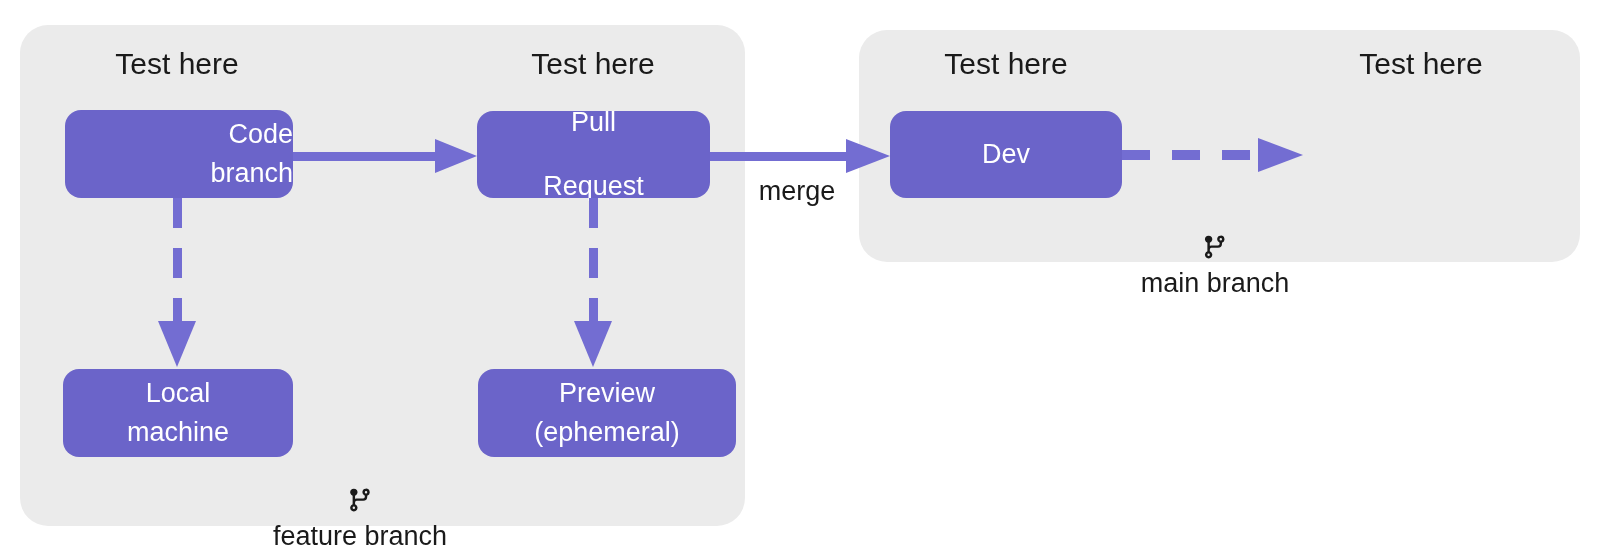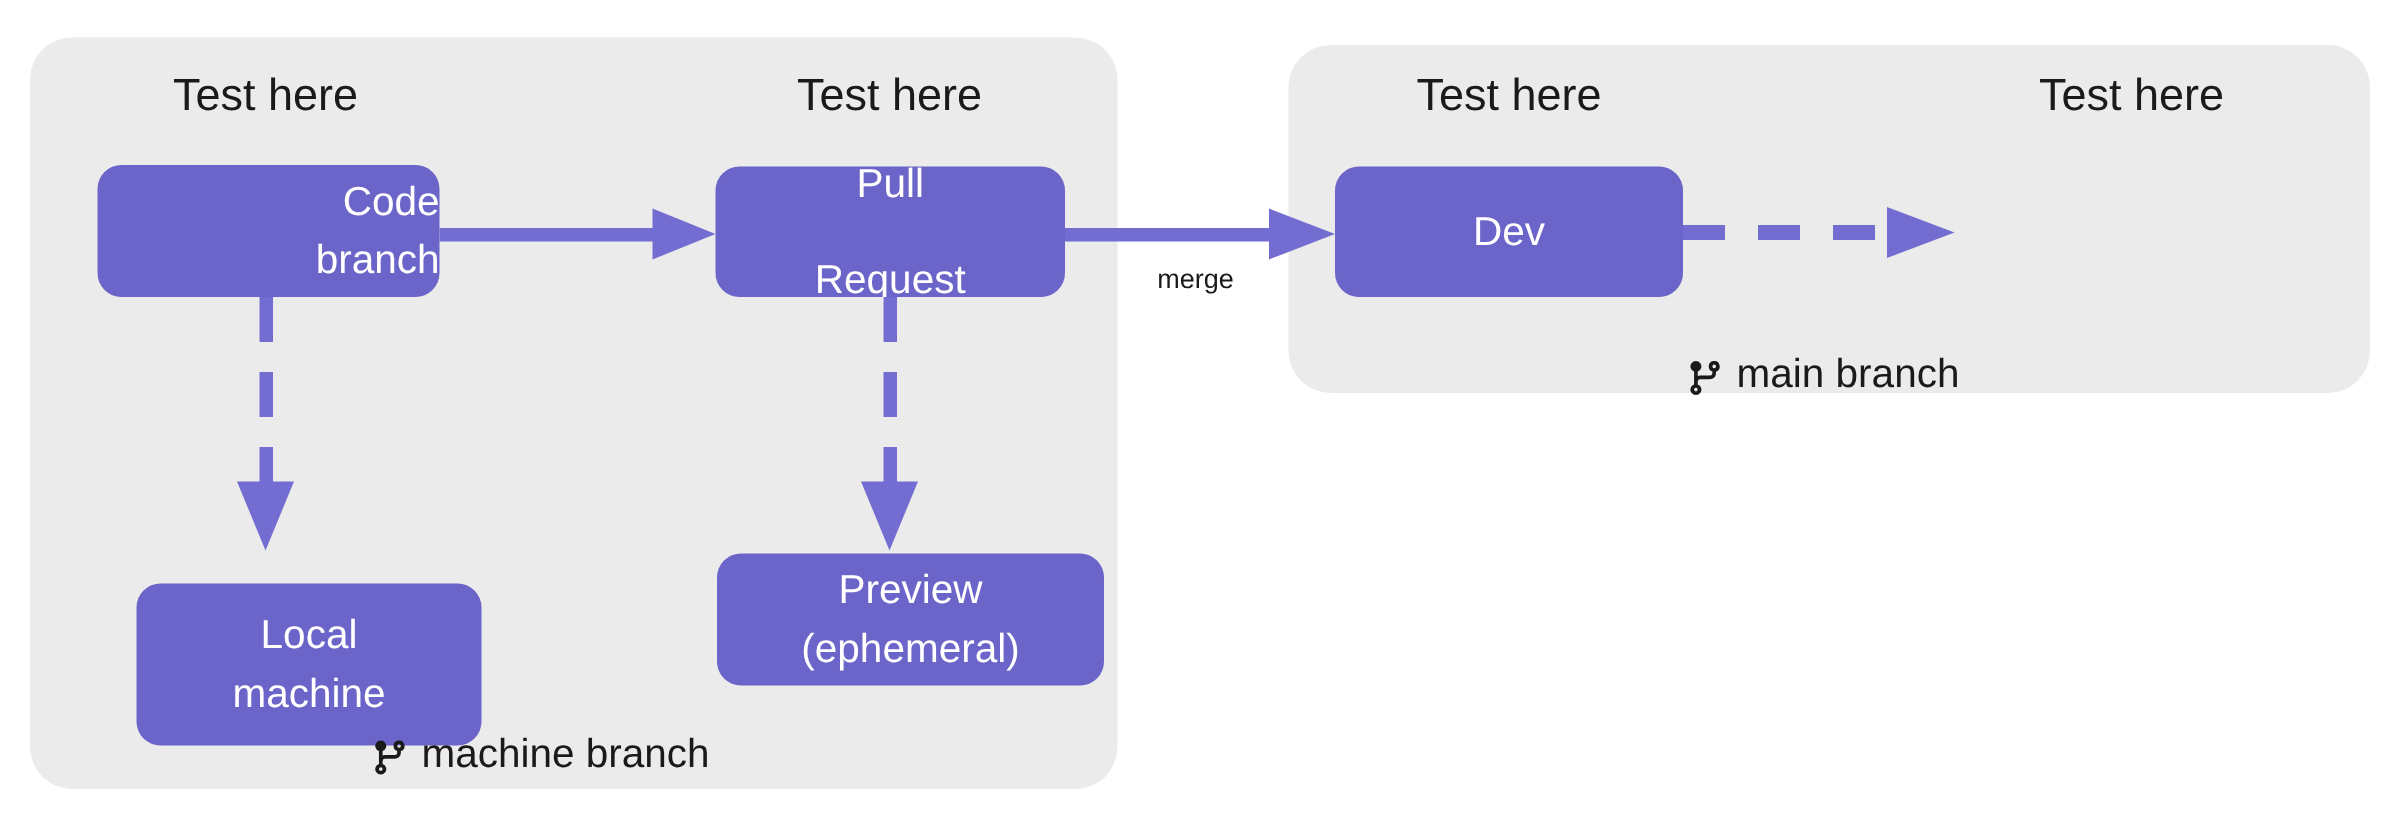--- a/index.html
+++ b/index.html
@@ -26,21 +26,21 @@
     font-size:30px;color:var(--label-text);white-space:nowrap;
   }
   .node{
     position:absolute;background:var(--node-fill);border-radius:16px;
     color:var(--node-text);display:flex;flex-direction:column;
     align-items:center;justify-content:center;
     font-size:27px;line-height:39px;text-align:center;white-space:nowrap;
   }
   .node-code{left:65px;top:110px;width:228px;height:88px;align-items:flex-end;}
   .node-pr{left:477px;top:111px;width:233px;height:87px;gap:25px;}
-  .node-local{left:63px;top:389px;width:230px;height:108px;margin-left:28px;}
+  .node-local{left:63px;top:369px;width:230px;height:88px;}
   .node-preview{left:478px;top:369px;width:258px;height:88px;align-items:center;}
   .node-dev{left:890px;top:111px;width:232px;height:87px;}
   .node-prod{left:1307px;top:110px;width:228px;height:87px;}
   .shaft-h{position:absolute;height:9px;background:var(--arrow);}
   .shaft-h-dashed{
     position:absolute;height:10px;
     background:repeating-linear-gradient(90deg,var(--arrow) 0 28px,transparent 28px 50px);
   }
   .shaft-v-dashed{
     position:absolute;width:9px;
@@ -51,26 +51,26 @@
     border-top:17px solid transparent;border-bottom:17px solid transparent;
     border-left:42px solid var(--arrow);
   }
   .head-down{
     position:absolute;width:0;height:0;
     border-left:19px solid transparent;border-right:19px solid transparent;
     border-top:46px solid var(--arrow);
   }
   .edge-label{
     position:absolute;transform:translateX(-50%);
-    font-size:18px;color:var(--label-text);white-space:nowrap;
+    font-size:27px;color:var(--label-text);white-space:nowrap;
   }
   .branch-label{
     position:absolute;transform:translateX(-50%);
-    display:flex;align-items:flex-end;gap:8px;
-    font-size:27px;color:var(--label-text);white-space:nowrap;
+    display:flex;align-items:center;gap:8px;
+    font-size:27px;color:var(--label-text);white-space:nowrap;flex-direction:column;
   }
   .branch-label svg{width:26px;height:26px;fill:var(--label-text);display:block;}
 </style>
 </head>
 <body>
 
 <div class="canvas">
 
   <div class="group group-feature"></div>
   <div class="group group-main"></div>
@@ -113,21 +113,21 @@
   <div class="shaft-v-dashed" style="left:589px;top:198px;height:126px;"></div>
   <div class="head-down" style="left:574px;top:321px;"></div>
 
   <div class="shaft-h-dashed" style="left:1122px;top:150px;width:136px;"></div>
   <div class="head-right" style="left:1258px;top:138px;border-left-width:45px;"></div>
 
   <div class="branch-label" style="left:360px;top:487px;">
     <svg viewBox="0 0 16 16" aria-hidden="true">
       <path d="M9.5 3.25a2.25 2.25 0 1 1 3 2.122V6A2.5 2.5 0 0 1 10 8.5H6a1 1 0 0 0-1 1v1.128a2.251 2.251 0 1 1-1.5 0V5.372a2.25 2.25 0 1 1 1.5 0v1.836A2.493 2.493 0 0 1 6 7h4a1 1 0 0 0 1-1v-.628a2.25 2.25 0 0 1-1.5-2.122ZM4.25 12a.75.75 0 1 0 0 1.5.75.75 0 0 0 0-1.5ZM3.5 3.25a.75.75 0 1 1 1.5 0 .75.75 0 0 1-1.5 0Zm8.25-.75a.75.75 0 1 0 0 1.5.75.75 0 0 0 0-1.5Z"></path>
     </svg>
-    <span>machine branch</span>
+    <span>feature branch</span>
   </div>
   <div class="branch-label" style="left:1215px;top:234px;">
     <svg viewBox="0 0 16 16" aria-hidden="true">
       <path d="M9.5 3.25a2.25 2.25 0 1 1 3 2.122V6A2.5 2.5 0 0 1 10 8.5H6a1 1 0 0 0-1 1v1.128a2.251 2.251 0 1 1-1.5 0V5.372a2.25 2.25 0 1 1 1.5 0v1.836A2.493 2.493 0 0 1 6 7h4a1 1 0 0 0 1-1v-.628a2.25 2.25 0 0 1-1.5-2.122ZM4.25 12a.75.75 0 1 0 0 1.5.75.75 0 0 0 0-1.5ZM3.5 3.25a.75.75 0 1 1 1.5 0 .75.75 0 0 1-1.5 0Zm8.25-.75a.75.75 0 1 0 0 1.5.75.75 0 0 0 0-1.5Z"></path>
     </svg>
     <span>main branch</span>
   </div>
 
 </div>
 

